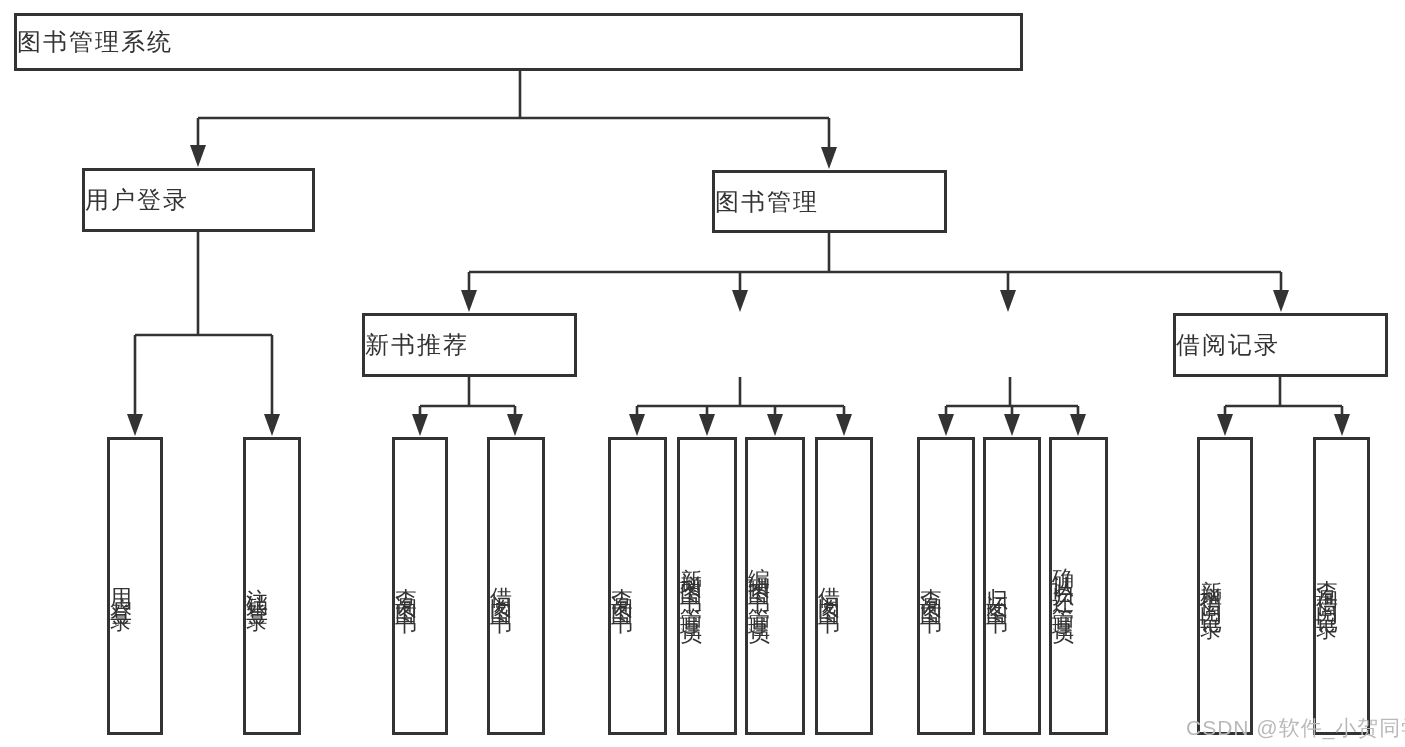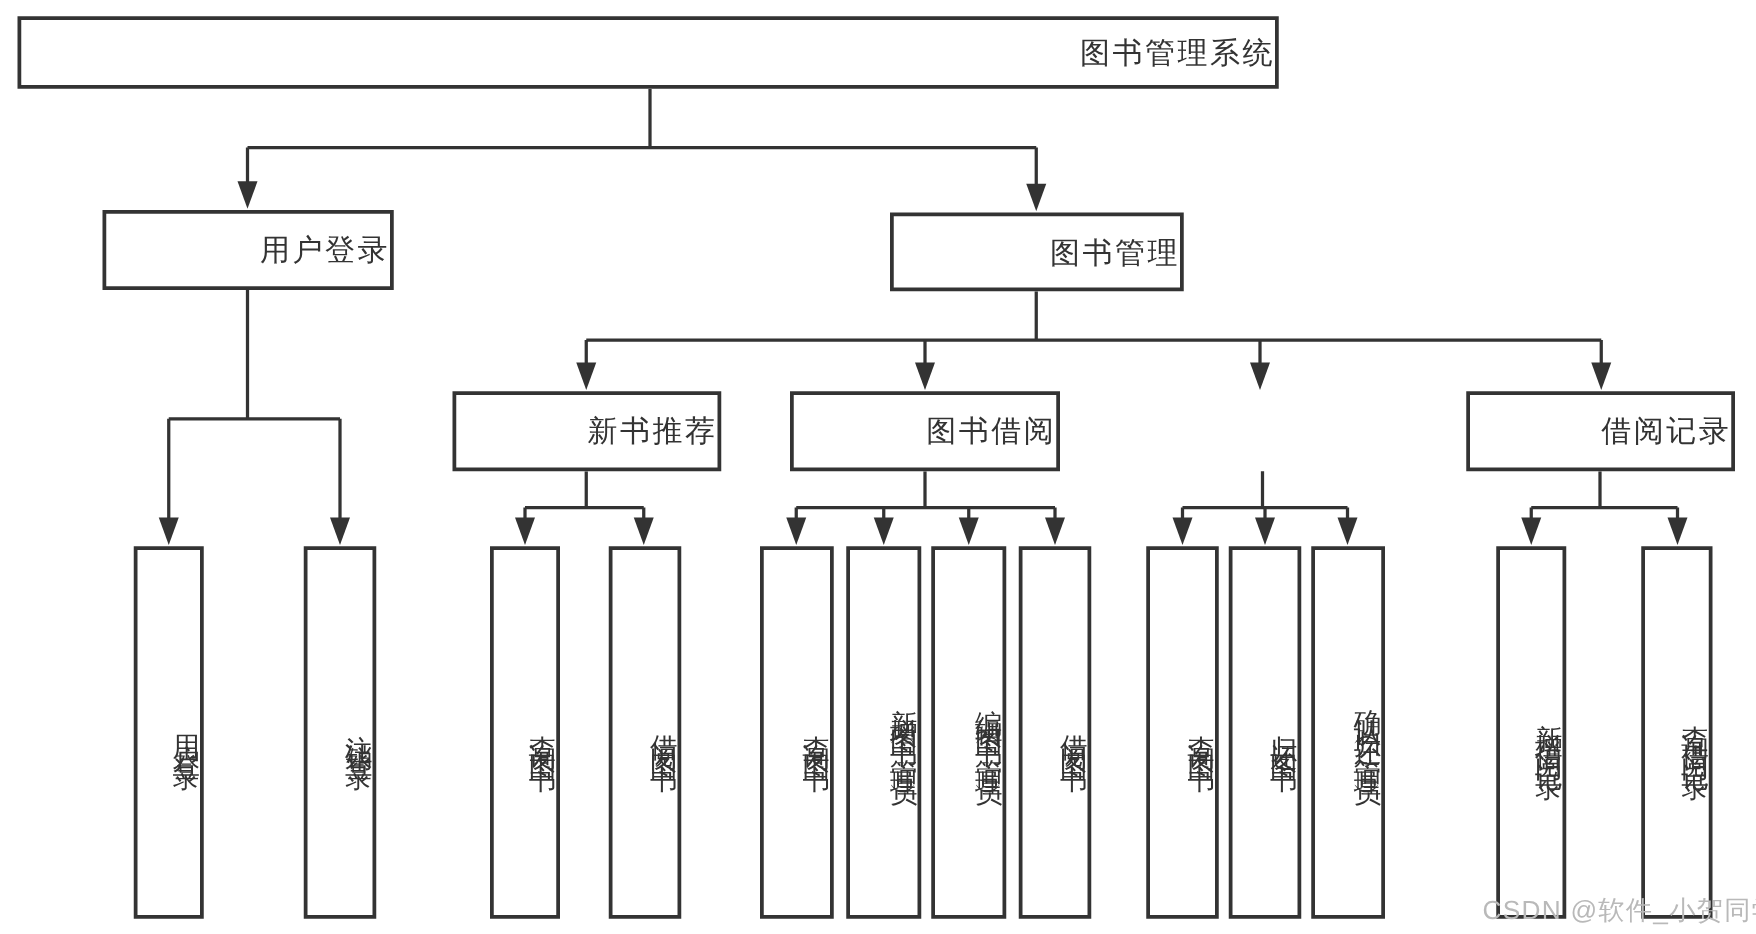--- a/index.html
+++ b/index.html
@@ -21,21 +21,21 @@
   .wires{
     position:absolute;left:0;top:0;width:1405px;height:747px;
   }
   .cline{stroke:var(--line,#333);stroke-width:2.6;fill:none;}
   .arrow{fill:var(--line,#333);stroke:none;}
   .node{
     position:absolute;
     box-sizing:border-box;
     background:var(--box-bg,#fff);
     border:3px solid var(--box-border,#333);
-    display:flex;align-items:center;justify-content:flex-end;
+    display:flex;align-items:center;justify-content:flex-start;
     z-index:2;
   }
   .node > span{display:block;}
   .hlabel{font-size:24px;letter-spacing:2px;}
   .leaf > span{
     writing-mode:vertical-rl;
     text-orientation:mixed;
     font-size:22px;
     letter-spacing:8px;
     line-height:1;
@@ -97,23 +97,20 @@
   <div class="node" style="left:82px;top:168px;width:233px;height:64px">
     <span class="hlabel">用户登录</span>
   </div>
   <div class="node" style="left:362px;top:313px;width:215px;height:64px">
     <span class="hlabel">新书推荐</span>
   </div>
 
   <div class="node" style="left:712px;top:170px;width:235px;height:63px">
     <span class="hlabel">图书管理</span>
   </div>
-  <div class="node" style="left:632px;top:313px;width:216px;height:64px">
-    <span class="hlabel">图书借阅</span>
-  </div>
   <div class="node" style="left:1173px;top:313px;width:215px;height:64px">
     <span class="hlabel">借阅记录</span>
   </div>
 
   <div class="node leaf" style="left:107px;top:437px;width:56px;height:298px">
     <span>用户登录</span>
   </div>
   <div class="node leaf" style="left:243px;top:437px;width:58px;height:298px">
     <span>注销登录</span>
   </div>

